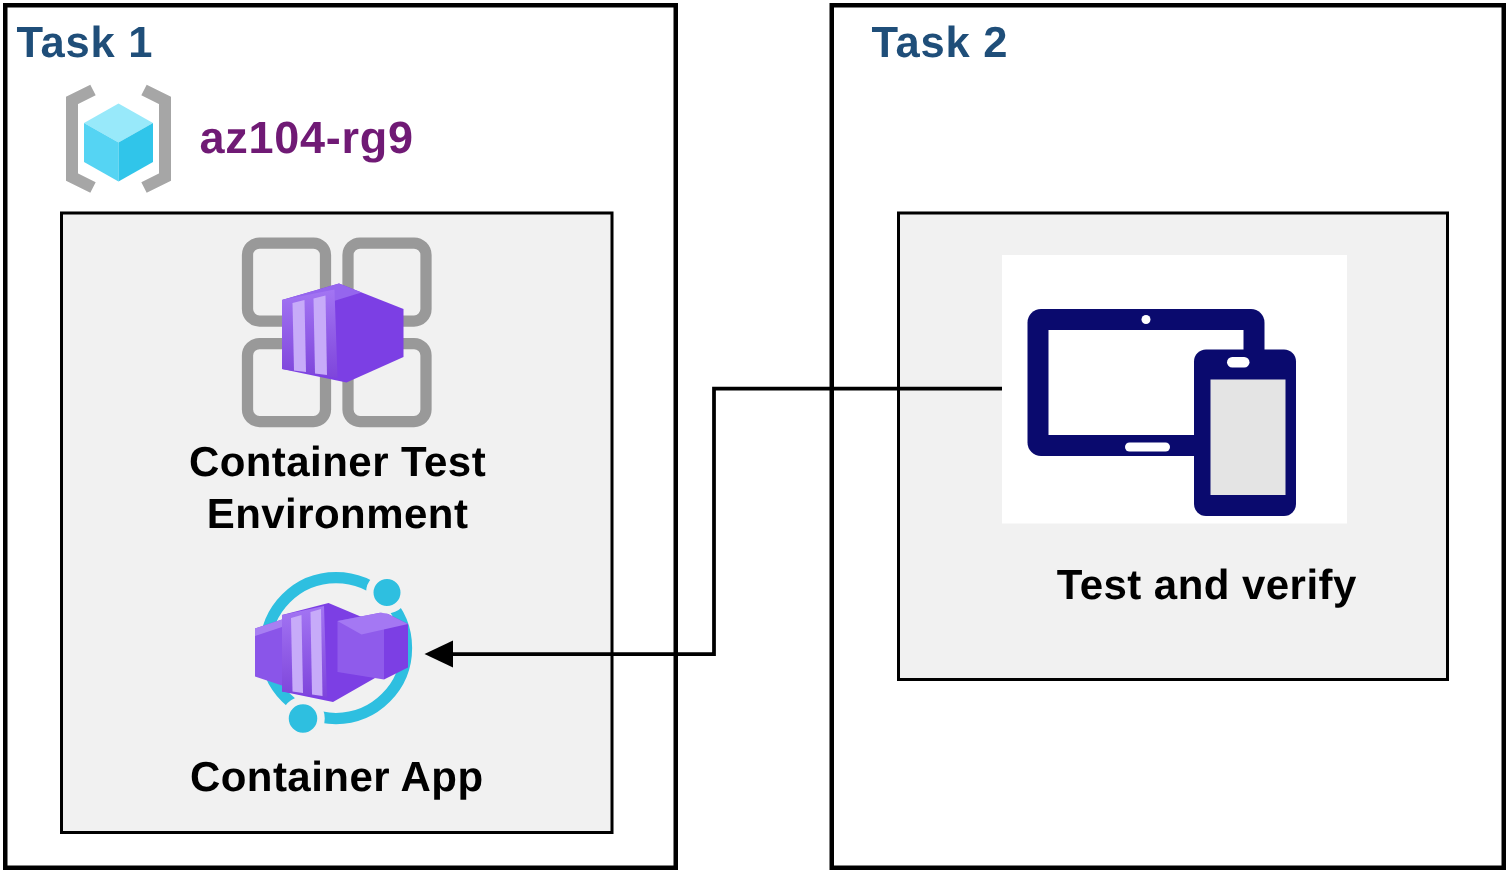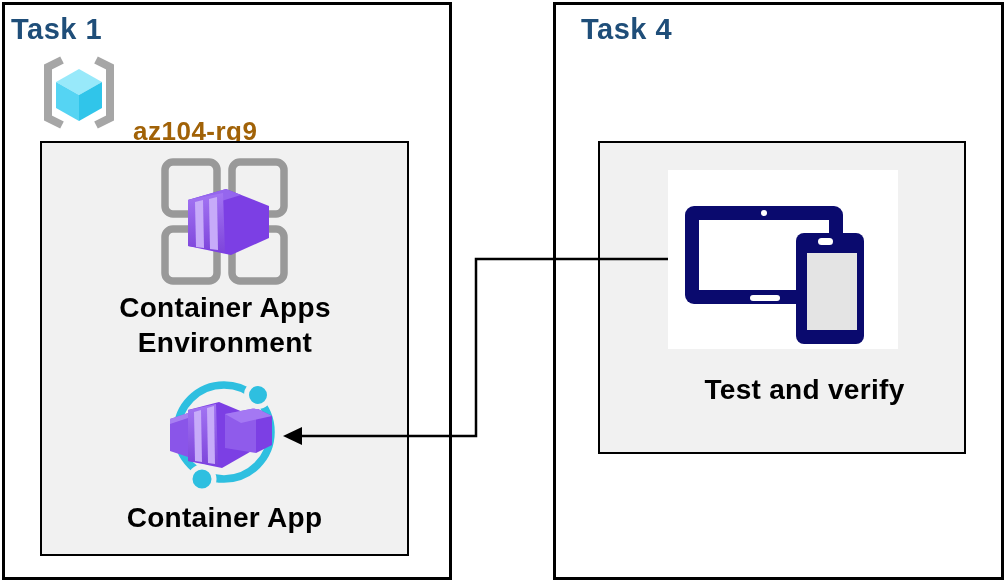--- a/index.html
+++ b/index.html
@@ -7,21 +7,21 @@
     position:relative;width:1006px;height:584px;background:#fff;overflow:hidden;
     font-family:"Liberation Sans", sans-serif;
   }
   .outer-box{position:absolute;border:3px solid var(--box-border,#000);background:#fff;box-sizing:border-box;}
   #task1-box{left:2px;top:2px;width:450px;height:578px;}
   #task2-box{left:553px;top:2px;width:451px;height:578px;}
   .task-title{position:absolute;color:var(--task-title,#1F4E79);font-size:29px;font-weight:bold;letter-spacing:.5px;}
   #task1-title{left:11px;top:13px;}
   #task2-title{left:581px;top:13px;}
   .rg-icon{position:absolute;left:35px;top:55px;}
-  .rg-name{position:absolute;left:133px;top:76px;font-size:26px;font-weight:bold;color:#a16207;letter-spacing:.5px;margin-top:40px;}
+  .rg-name{position:absolute;left:133px;top:76px;font-size:30px;font-weight:bold;color:#701a75;letter-spacing:.5px;}
   .inner-box{position:absolute;background:var(--inner-box-fill,#F1F1F1);border:2px solid var(--box-border,#000);box-sizing:border-box;}
   #inner1{left:40px;top:141px;width:369px;height:415px;}
   #inner2{left:598px;top:141px;width:368px;height:313px;}
   .icon{position:absolute;}
   #cae-icon{left:158px;top:155px;}
   #app-icon{left:162px;top:372px;}
   .label{position:absolute;font-weight:bold;color:var(--label-text,#000);text-align:center;font-size:28px;line-height:35px;letter-spacing:.3px;}
   #cae-label{left:60px;top:290px;width:330px;}
   #app-label{left:40px;top:500px;width:369px;}
   #test-label{left:598px;top:372px;width:413px;}
@@ -31,21 +31,21 @@
 </head>
 <body>
 
 <div class="canvas">
 
   <div class="outer-box" id="task1-box"></div>
 
   <div class="outer-box" id="task2-box"></div>
 
   <div class="task-title" id="task1-title">Task 1</div>
-  <div class="task-title" id="task2-title">Task 4</div>
+  <div class="task-title" id="task2-title">Task 2</div>
 
   <div class="rg-icon">
     <svg width="88" height="76" viewBox="0 0 88 76">
       <polyline points="27,5 13,12 13,63 27,70" fill="none" style="stroke:var(--bracket-gray,#A6A6A6)" stroke-width="8"></polyline>
       <polyline points="61,5 75,12 75,63 61,70" fill="none" style="stroke:var(--bracket-gray,#A6A6A6)" stroke-width="8"></polyline>
       <polygon points="21,27 44,14 67,27 44,40" style="fill:var(--cube-cyan-top,#98E9FA)"></polygon>
       <polygon points="21,27 44,40 44,66 21,53" style="fill:var(--cube-cyan-left,#55D4F3)"></polygon>
       <polygon points="44,40 67,27 67,53 44,66" style="fill:var(--cube-cyan-right,#30C5EA)"></polygon>
     </svg>
   </div>
@@ -67,21 +67,21 @@
         <rect x="7" y="74" width="52" height="52" rx="8"></rect>
         <rect x="74" y="74" width="52" height="52" rx="8"></rect>
       </g>
       <polygon points="30,45 68,34 111,51 111,83 73,100 30,91" style="fill:var(--icon-purple,#7C3FE4)"></polygon>
       <polygon points="30,45 68,34 83,40 44,52" fill="#9566EE"></polygon>
       <polygon points="30,45 65,38 67,97 30,91" fill="url(#caeFace)"></polygon>
       <polygon points="37,47 45,45 46,93 38,92" style="fill:var(--icon-purple-stripe,#C7ABF9)"></polygon>
       <polygon points="51,44 59,42 60,95 52,94" style="fill:var(--icon-purple-stripe,#C7ABF9)"></polygon>
     </svg>
   </div>
-  <div class="label" id="cae-label">Container Apps Environment</div>
+  <div class="label" id="cae-label">Container Test Environment</div>
 
   <div class="icon" id="app-icon">
     <svg width="118" height="124" viewBox="0 0 118 124">
       <defs>
         <linearGradient id="appFace" x1="0" y1="0" x2="0" y2="1">
           <stop offset="0" style="stop-color:var(--icon-purple-light,#A375F3)"></stop>
           <stop offset="1" stop-color="#7E45DB"></stop>
         </linearGradient>
       </defs>
       <circle cx="62" cy="60" r="47" fill="none" style="stroke:var(--icon-cyan,#2EBFE0)" stroke-width="7.5"></circle>

